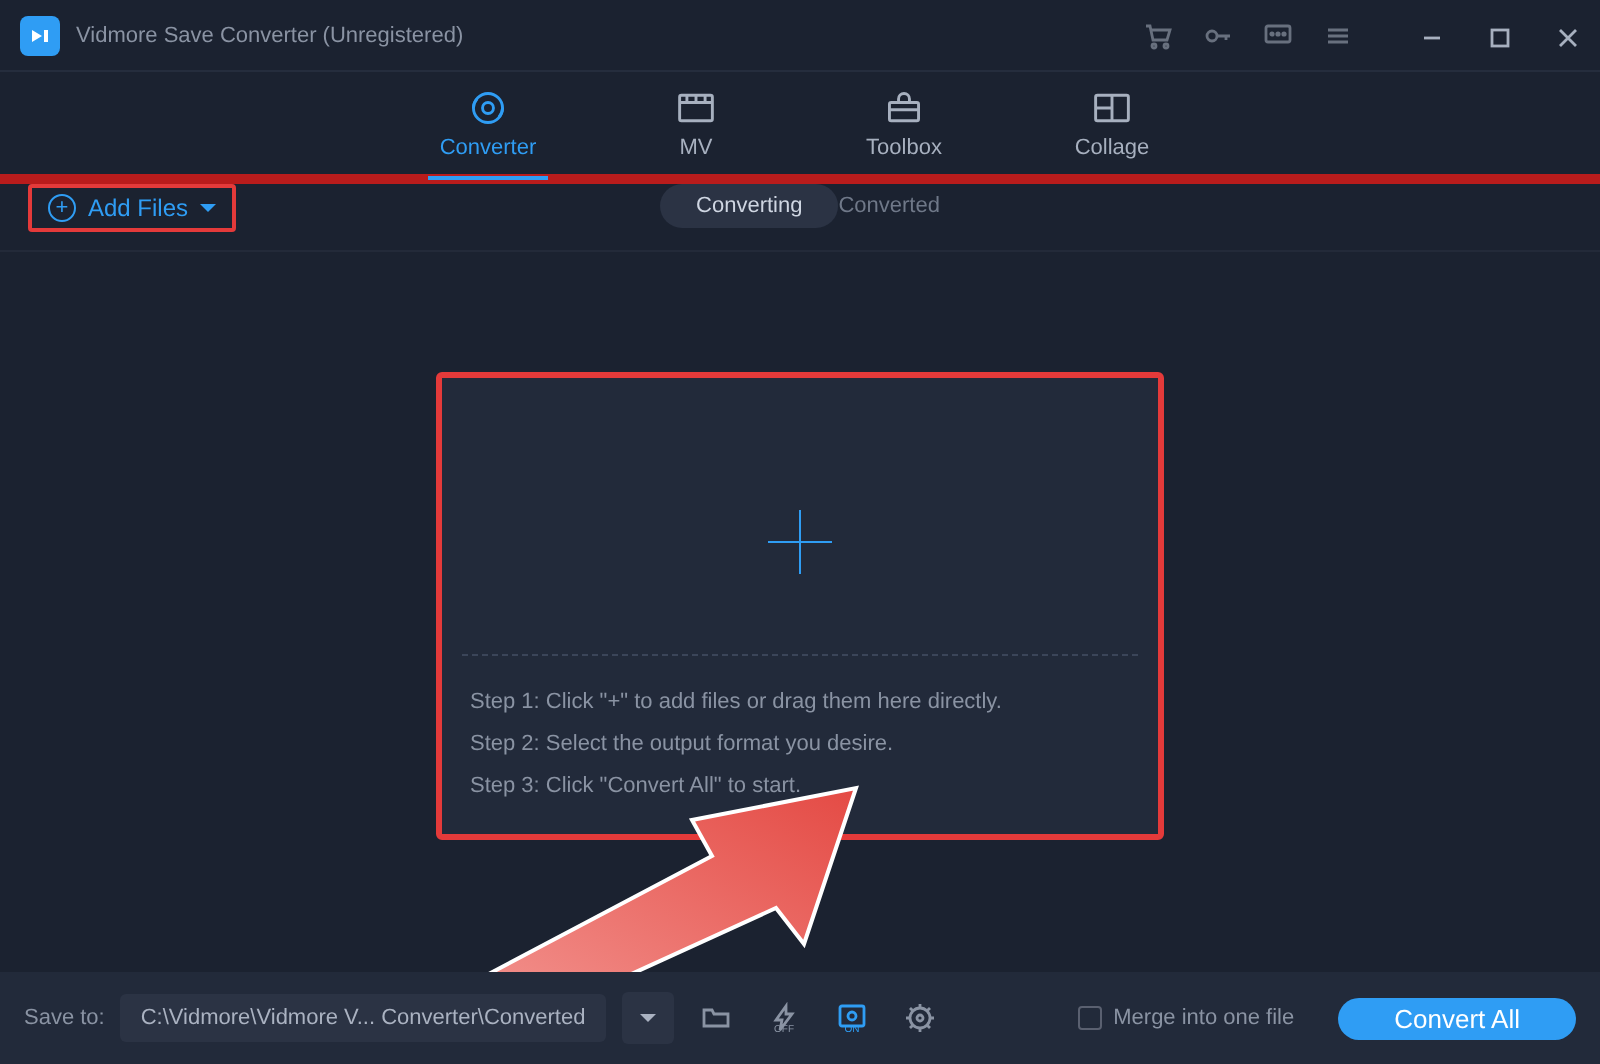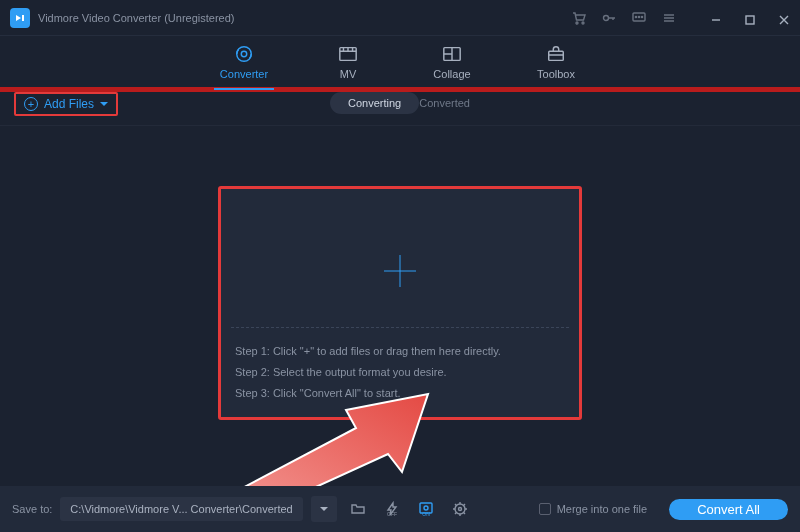--- a/index.html
+++ b/index.html
@@ -67,21 +67,21 @@
 </style>
 </head>
 <body>
 
 <div class="titlebar">
   <div class="logo">
     <svg viewBox="0 0 12 12">
         <path d="M2 3v6l5-3zM8 3h2v6H8z"></path>
       </svg>
   </div>
-  <div class="title">Vidmore Video Converter (Unregistered)</div>
+  <div class="title">Vidmore Save Converter (Unregistered)</div>
   <div class="title-actions">
     <div class="ticon"><svg viewBox="0 0 14 14">
           <path d="M1 2h2l1.5 7h7L13 4H4"></path>
           <circle cx="5" cy="12" r="1"></circle>
           <circle cx="11" cy="12" r="1"></circle>
         </svg></div>
     <div class="ticon"><svg viewBox="0 0 14 14">
           <circle cx="4" cy="7" r="2.5"></circle>
           <path d="M6.5 7H13M11 7v2"></path>
         </svg></div>
@@ -119,31 +119,31 @@
   </div>
   <div class="tab">
     <div class="ticon"><svg viewBox="0 0 24 22" width="22" height="20">
           <rect x="3" y="4" width="18" height="14" rx="1"></rect>
           <path d="M3 8h18M7 4v4M12 4v4M17 4v4"></path>
         </svg></div>
     <span>MV</span>
   </div>
   <div class="tab">
     <div class="ticon"><svg viewBox="0 0 24 22" width="22" height="20">
+          <rect x="4" y="8" width="16" height="10" rx="1"></rect>
+          <path d="M9 8V6a3 3 0 0 1 6 0v2M4 12h16"></path>
+        </svg></div>
+    <span>Toolbox</span>
+  </div>
+  <div class="tab">
+    <div class="ticon"><svg viewBox="0 0 24 22" width="22" height="20">
           <rect x="3" y="4" width="18" height="14" rx="1"></rect>
           <path d="M12 4v14M3 11h9"></path>
         </svg></div>
     <span>Collage</span>
-  </div>
-  <div class="tab">
-    <div class="ticon"><svg viewBox="0 0 24 22" width="22" height="20">
-          <rect x="4" y="8" width="16" height="10" rx="1"></rect>
-          <path d="M9 8V6a3 3 0 0 1 6 0v2M4 12h16"></path>
-        </svg></div>
-    <span>Toolbox</span>
   </div>
 </div>
 
 <div class="actionbar">
   <div class="addfiles">
     <span class="plus-c"></span>
     <span>Add Files</span>
     <span class="caret"></span>
   </div>
   <div class="seg">

